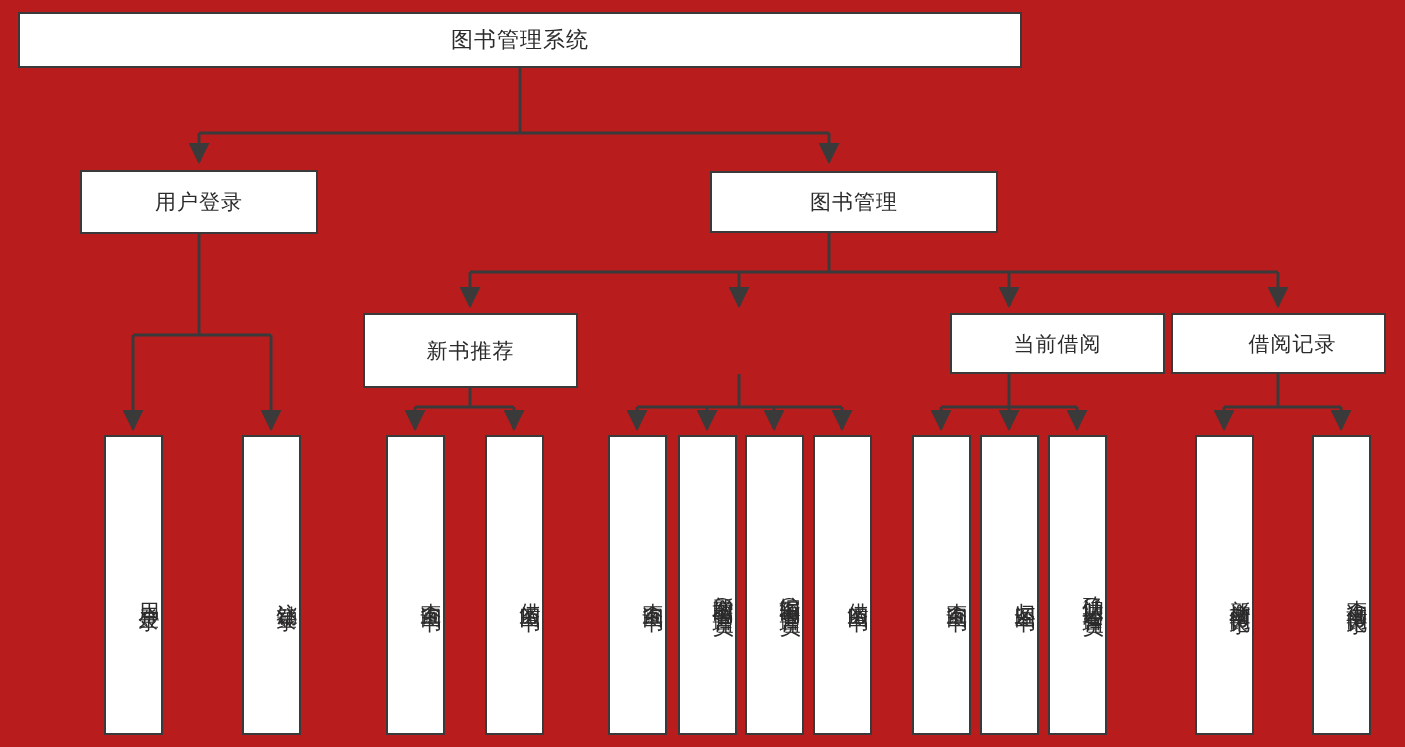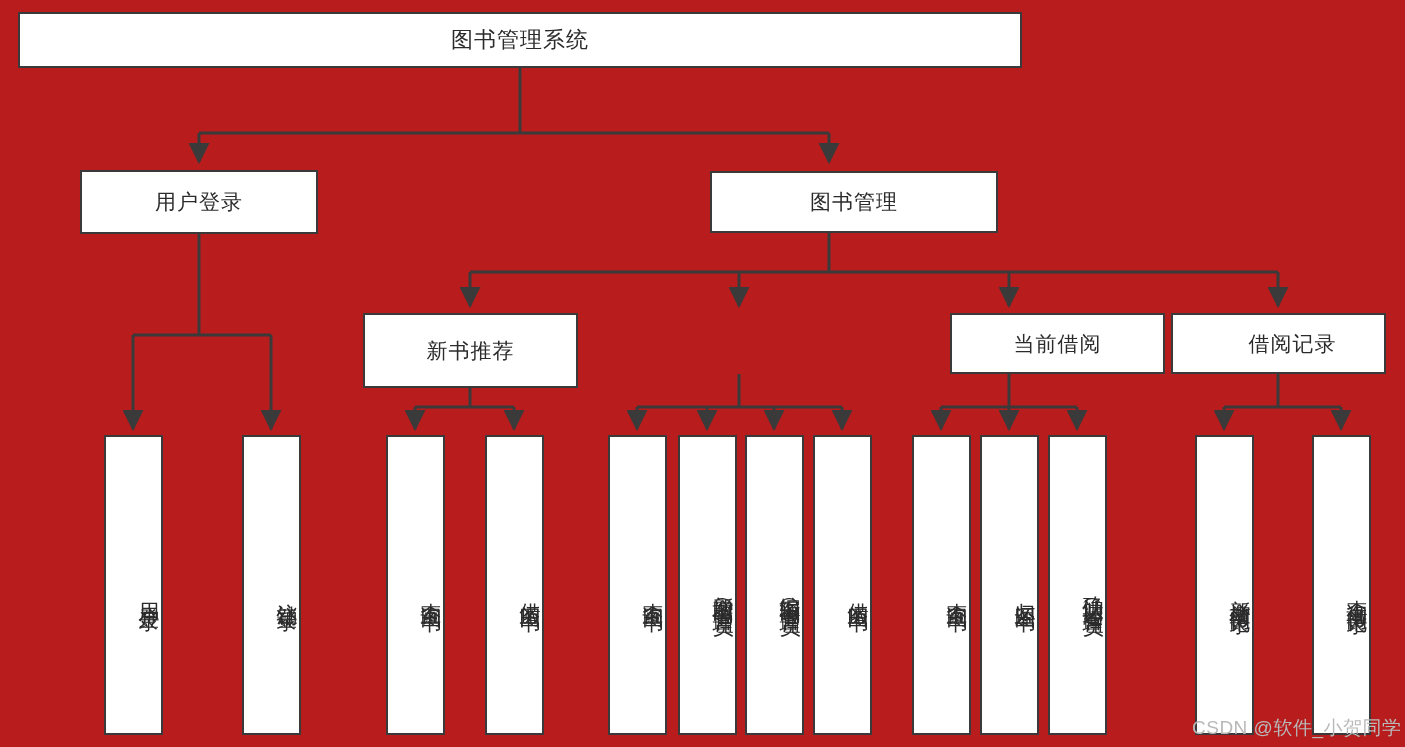--- a/index.html
+++ b/index.html
@@ -181,15 +181,14 @@
     <span class="vtext">确认归还（管理员）</span>
   </div>
 
   <div class="node leaf" style="left:1195px; top:435px; width:59px; height:300px;">
     <span class="vtext">新增借阅记录</span>
   </div>
   <div class="node leaf" style="left:1312px; top:435px; width:59px; height:300px;">
     <span class="vtext">查询借阅记录</span>
   </div>
 
-  <div class="watermark" style="left:1192px; top:715px;">CSDN @软件_小贺同学</div>
 
 </div>
 
 </body></html>

